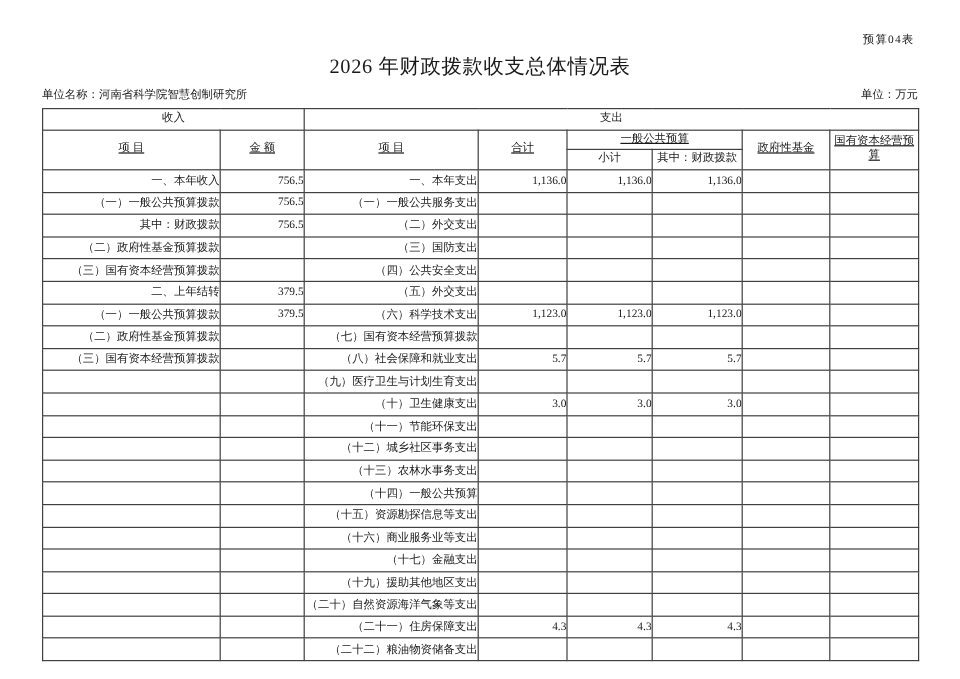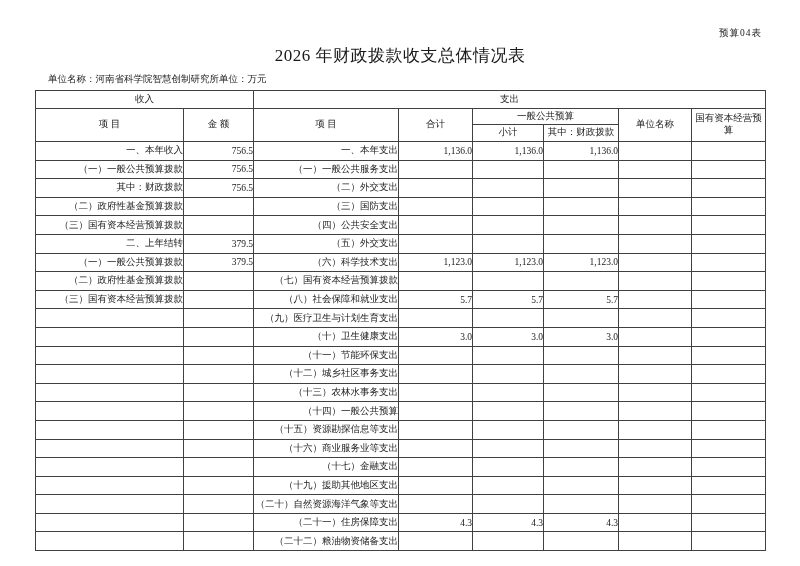--- a/index.html
+++ b/index.html
@@ -28,24 +28,24 @@
     left: 0;
     width: 100%;
     text-align: center;
     font-size: 17px;
     font-weight: normal;
     letter-spacing: 0.5px;
   }
   .meta-row {
     position: absolute;
     top: 73px;
-    left: 48px;
+    left: 35px;
     width: 730px;
     display: flex;
-    justify-content: flex-start;
+    justify-content: space-between;
     font-size: 9.5px;
   }
   .budget-table {
     position: absolute;
     top: 90px;
     left: 35px;
     width: 730px;
     border-collapse: collapse;
     table-layout: fixed;
     border-radius: 29px;
@@ -60,21 +60,21 @@
   .budget-table thead th {
     text-align: center;
     font-size: 9.5px;
     padding: 1px 2px;
     line-height: 1.25;
   }
   .group-row th {
     height: 15px;
     font-size: 10px;
   }
-  .head-row th { height: 13px; }
+  .head-row th { height: 13px; text-decoration: underline; }
   .sub-row th { height: 14px; }
   .budget-table tbody td {
     height: 17.6px;
     font-size: 9.5px;
     padding: 0;
   }
   td.item {
     text-align: right;
     padding-left: 8px;
   }
@@ -113,21 +113,21 @@
     <tr class="group-row">
       <th colspan="2">收入</th>
       <th colspan="6">支出</th>
     </tr>
     <tr class="head-row">
       <th rowspan="2">项 目</th>
       <th rowspan="2">金 额</th>
       <th rowspan="2">项 目</th>
       <th rowspan="2">合计</th>
       <th colspan="2">一般公共预算</th>
-      <th rowspan="2">单位名称</th>
+      <th rowspan="2">政府性基金</th>
       <th rowspan="2">国有资本经营预算</th>
     </tr>
     <tr class="sub-row">
       <th>小计</th>
       <th>其中：财政拨款</th>
     </tr>
   </thead>
   <tbody>
       <tr>
         <td class="item">一、本年收入</td>

